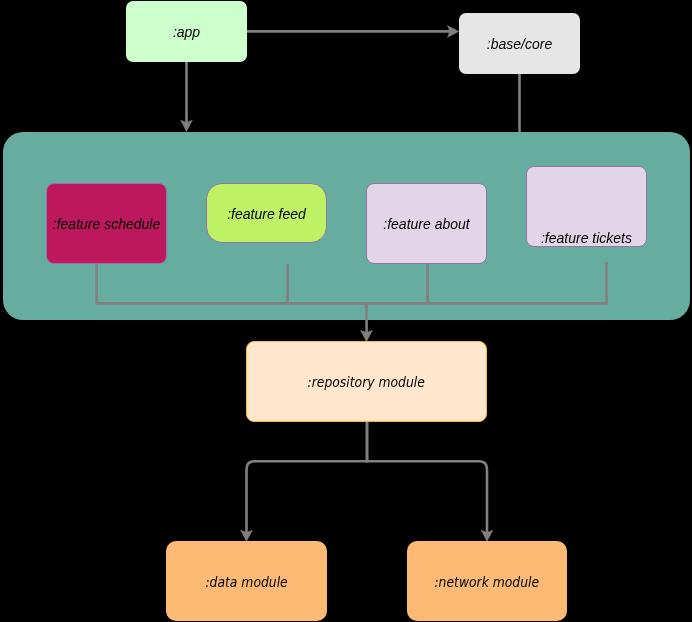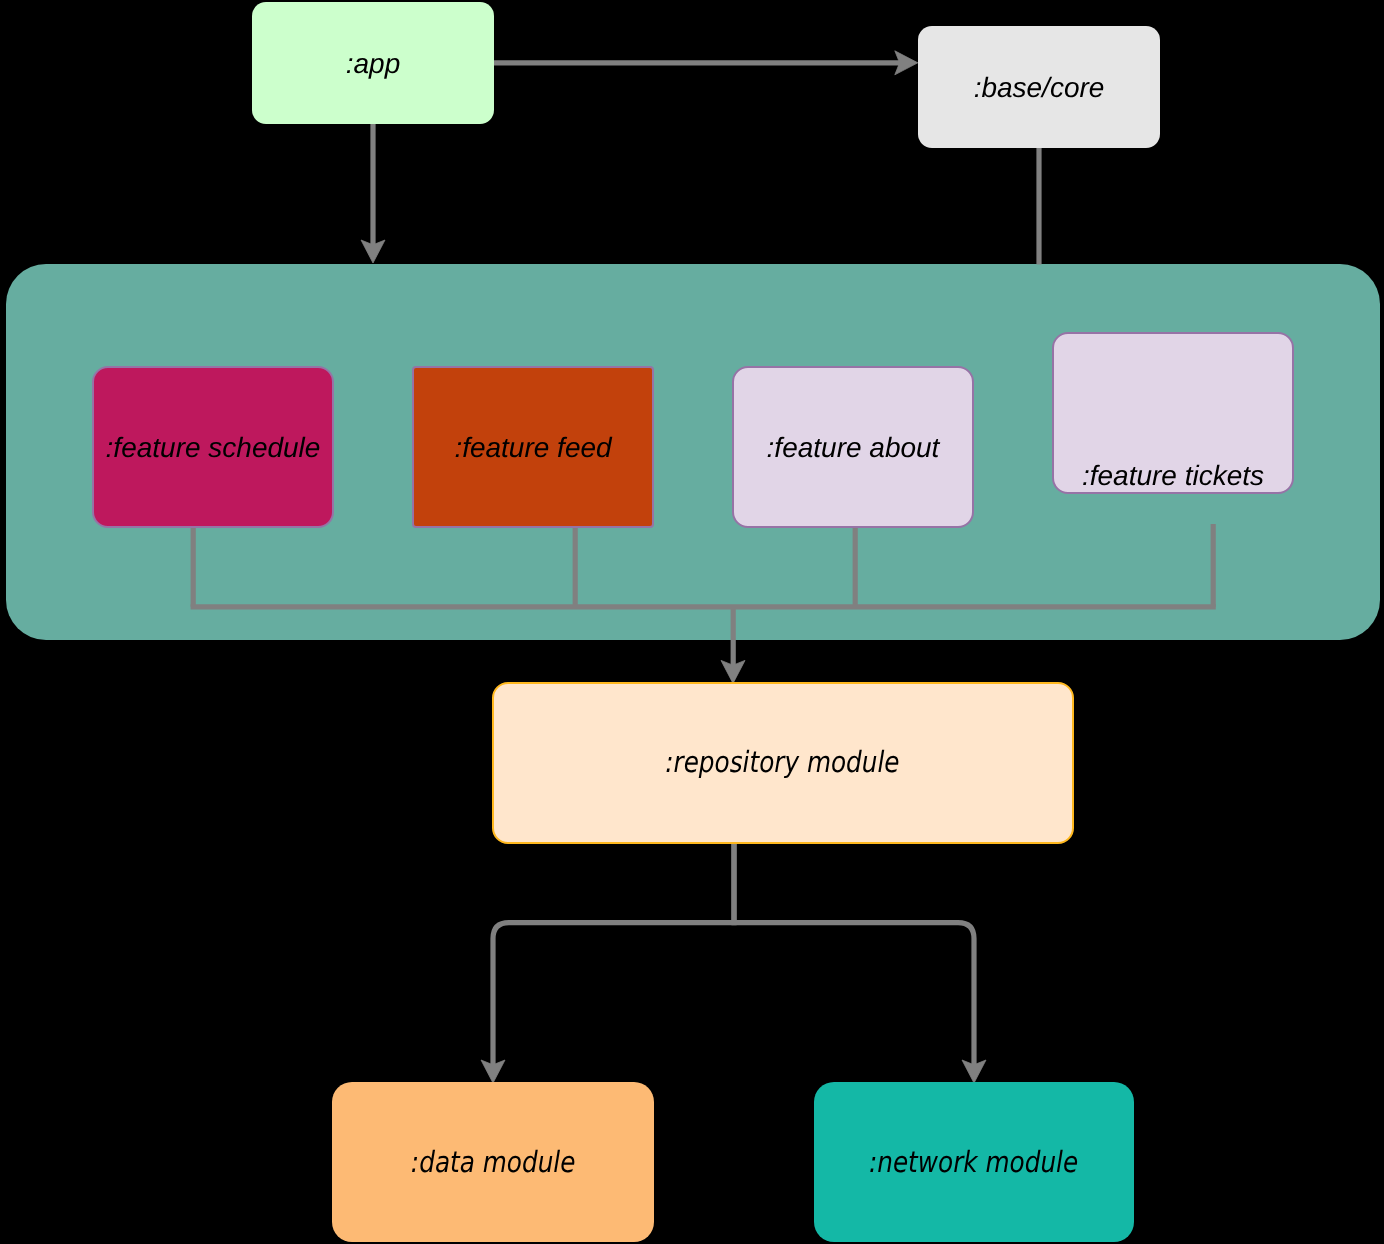--- a/index.html
+++ b/index.html
@@ -67,37 +67,37 @@
   </div>
 
   <div class="node" style="left: 459px; top: 1px; width: 121px; height: 61px; background: rgb(230, 230, 230); border-radius: 7px; margin-top: 12px;">
     <span class="label">:base/core</span>
   </div>
 
   <div class="node" style="left: 46px; top: 183px; width: 121px; height: 81px; background: #be185d; border-radius: 8px; border: 1.4px solid rgb(150, 115, 166);">
     <span class="label">:feature schedule</span>
   </div>
 
-  <div class="node" style="left: 206px; top: 183px; width: 121px; height: 81px; background: #c2410c; border-radius: 2px; border: 1.4px solid rgb(150, 115, 166);">
+  <div class="node" style="left: 206px; top: 183px; width: 121px; height: 60px; background: #bef264; border-radius: 16px; border: 1.4px solid rgb(150, 115, 166);">
     <span class="label">:feature feed</span>
   </div>
 
   <div class="node" style="left: 366px; top: 183px; width: 121px; height: 81px; background: rgb(225, 213, 231); border-radius: 8px; border: 1.4px solid rgb(150, 115, 166);">
     <span class="label">:feature about</span>
   </div>
 
   <div class="node" style="left: 526px; top: 166px; width: 121px; height: 81px; background: rgb(225, 213, 231); border-radius: 8px; border: 1.4px solid rgb(150, 115, 166); align-items: flex-end;">
     <span class="label">:feature tickets</span>
   </div>
 
-  <div class="node roboto" style="left: 246px; top: 341px; width: 291px; height: 81px; background: rgb(255, 230, 204); border-radius: 8px; border: 1.4px solid rgb(255, 184, 30);">
+  <div class="node roboto" style="left: 246px; top: 341px; width: 241px; height: 81px; background: rgb(255, 230, 204); border-radius: 8px; border: 1.4px solid rgb(255, 184, 30);">
     <span class="label" style="margin-top: -0.9px;">:repository module</span>
   </div>
 
   <div class="node roboto" style="left: 166px; top: 541px; width: 161px; height: 80px; background: #fdba74; border-radius: 10px;">
     <span class="label">:data module</span>
   </div>
 
-  <div class="node roboto" style="left: 406.5px; top: 541px; width: 160px; height: 80px; background: #14b8a6; border-radius: 10px;">
+  <div class="node roboto" style="left: 406.5px; top: 541px; width: 160px; height: 80px; background: #fdba74; border-radius: 10px;">
     <span class="label">:network module</span>
   </div>
 
 </div>
 
 </body></html>

